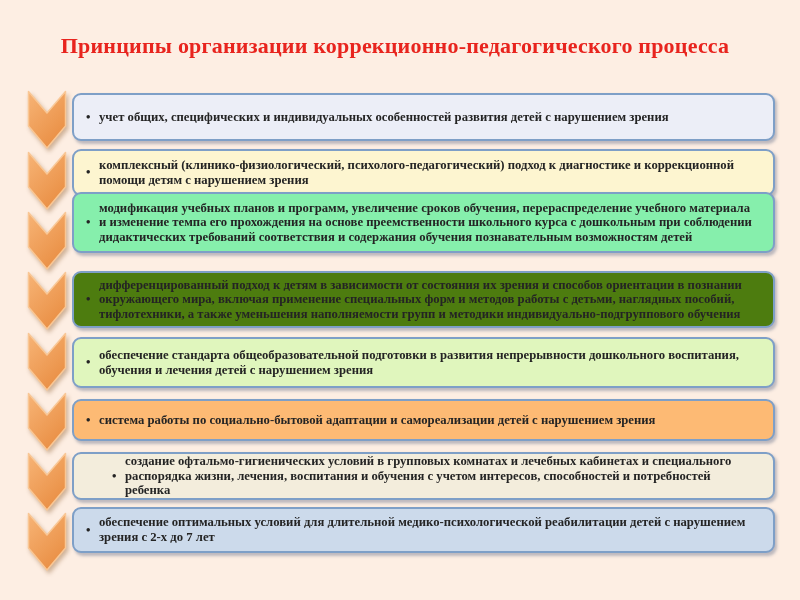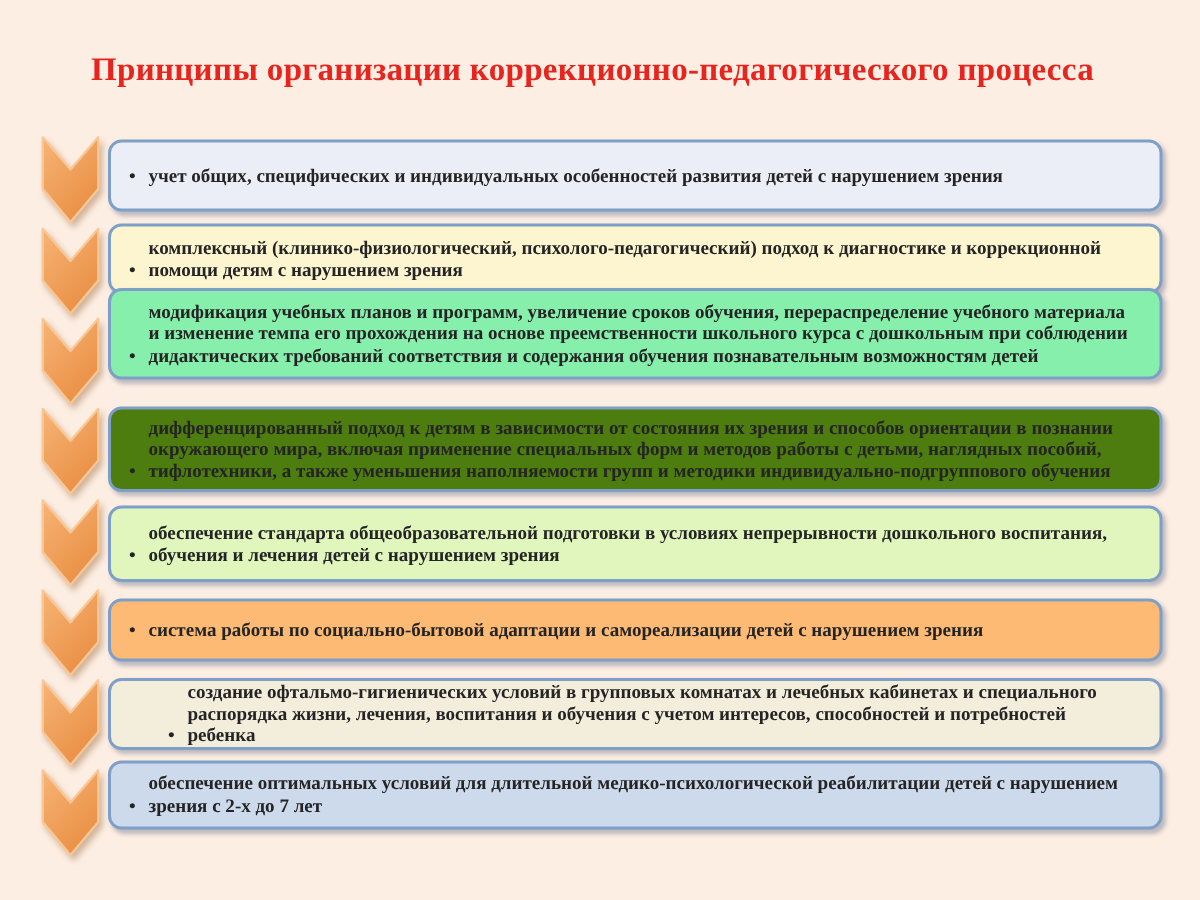--- a/index.html
+++ b/index.html
@@ -31,21 +31,21 @@
     box-sizing: border-box;
     border: 2px solid #7e9fc7;
     border-radius: 9px;
     box-shadow: 2px 2.5px 3px rgba(110, 120, 145, 0.45);
     display: flex;
     align-items: center;
     padding: 3px 14px 3px 12px;
   }
   .pbox .inner {
     display: flex;
-    align-items: flex-end;
+    align-items: center;
   }
   .bullet {
     flex: 0 0 13px;
     width: 13px;
     font-weight: bold;
     font-size: 12.7px;
     line-height: 14.6px;
     color: #242424;
   }
   .bullet::before { content: "\2022"; }
@@ -120,21 +120,21 @@
     </div>
   </div>
 
   <div class="row">
     <svg class="chev" style="top:332px" viewBox="0 0 40 60">
       <polygon points="1.5,1.5 20,23 38.5,1.5 38.5,36 20,58 1.5,36" fill="url(#chevGrad)" stroke="#f9c795" stroke-width="1.5" stroke-linejoin="round"></polygon>
     </svg>
     <div class="pbox" style="top: 337px; height: 51px; background-color: rgb(224, 246, 189);">
       <div class="inner">
         <span class="bullet"></span>
-        <span class="ptext">обеспечение стандарта общеобразовательной подготовки в условиях непрерывности дошкольного воспитания, обучения и лечения детей с нарушением зрения</span>
+        <span class="ptext">обеспечение стандарта общеобразовательной подготовки в развития непрерывности дошкольного воспитания, обучения и лечения детей с нарушением зрения</span>
       </div>
     </div>
   </div>
 
   <div class="row">
     <svg class="chev" style="top:392px" viewBox="0 0 40 60">
       <polygon points="1.5,1.5 20,23 38.5,1.5 38.5,36 20,58 1.5,36" fill="url(#chevGrad)" stroke="#f9c795" stroke-width="1.5" stroke-linejoin="round"></polygon>
     </svg>
     <div class="pbox" style="top: 399px; height: 42px; background-color: #fdba74;">
       <div class="inner">

